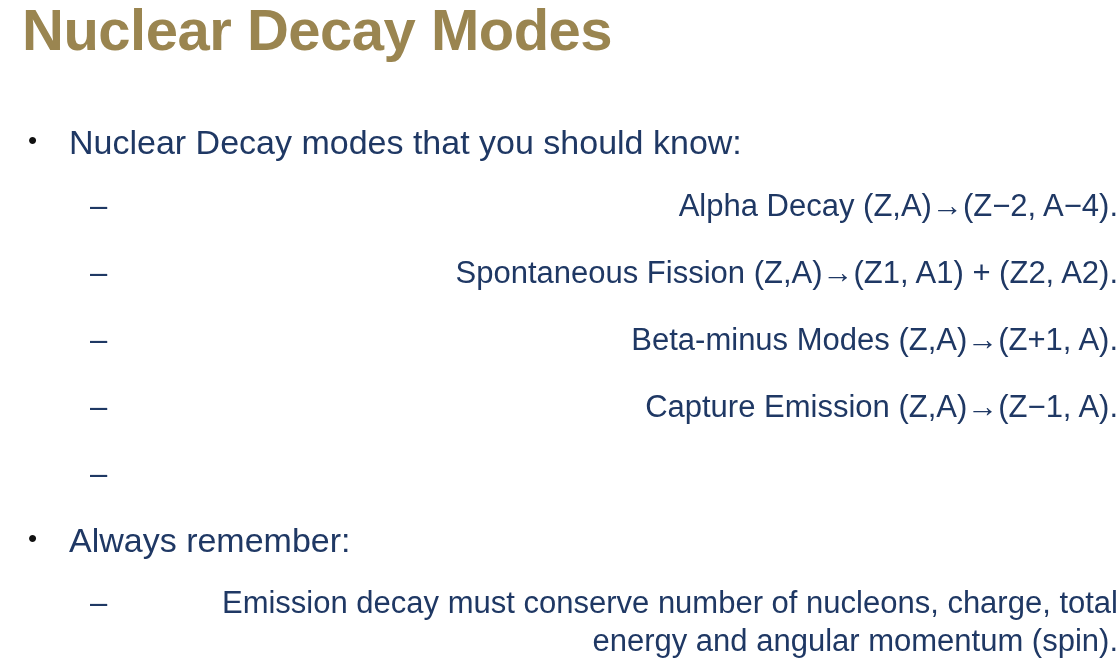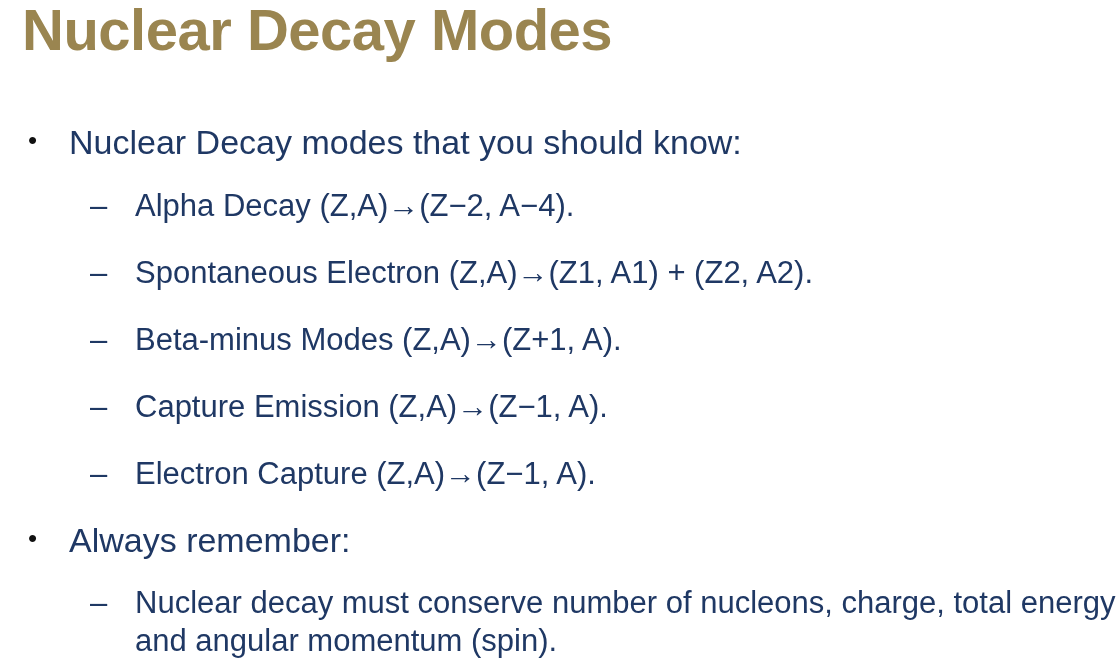--- a/index.html
+++ b/index.html
@@ -83,20 +83,21 @@
     width: 45px;
     flex: 0 0 45px;
     color: #1F3864;
     font-size: 31px;
     line-height: 38px;
     text-align: left;
   }
   .lvl2 .btext {
     flex: 1 1 auto;
     line-height: 38px;
+    text-align: right;
   }
   .lvl2 .btext.nowrap { white-space: nowrap; }
   .lvl2 .btext.wrap {
     white-space: normal;
     max-width: 985px;
     line-height: 38px;
   }
   .sub-spacing { margin-top: 29px; }
   .sub-first { margin-top: 25px; }
   .group-gap { height: 27px; }
@@ -116,44 +117,43 @@
       <span class="btext">Nuclear Decay modes that you should know:</span>
     </div>
 
     <div class="bullet-row lvl2 sub-first">
       <span class="marker">–</span>
       <span class="btext nowrap">Alpha Decay (Z,A)→(Z−2, A−4).</span>
     </div>
 
     <div class="bullet-row lvl2 sub-spacing">
       <span class="marker">–</span>
-      <span class="btext nowrap">Spontaneous Electron (Z,A)→(Z1, A1) + (Z2, A2).</span>
+      <span class="btext nowrap">Spontaneous Fission (Z,A)→(Z1, A1) + (Z2, A2).</span>
     </div>
 
     <div class="bullet-row lvl2 sub-spacing">
       <span class="marker">–</span>
       <span class="btext nowrap">Beta-minus Modes (Z,A)→(Z+1, A).</span>
     </div>
 
     <div class="bullet-row lvl2 sub-spacing">
       <span class="marker">–</span>
       <span class="btext nowrap">Capture Emission (Z,A)→(Z−1, A).</span>
     </div>
 
     <div class="bullet-row lvl2 sub-spacing">
       <span class="marker">–</span>
-      <span class="btext nowrap">Electron Capture (Z,A)→(Z−1, A).</span>
     </div>
 
     <div class="group-gap"></div>
 
     <div class="bullet-row lvl1">
       <span class="marker">•</span>
       <span class="btext">Always remember:</span>
     </div>
 
     <div class="bullet-row lvl2 last-sub">
       <span class="marker">–</span>
-      <span class="btext wrap">Nuclear decay must conserve number of nucleons, charge, total energy and angular momentum (spin).</span>
+      <span class="btext wrap">Emission decay must conserve number of nucleons, charge, total energy and angular momentum (spin).</span>
     </div>
 
   </div>
 </div>
 
 </body></html>

